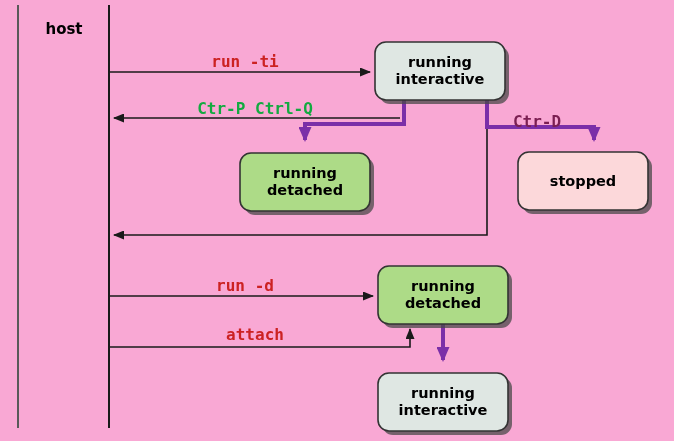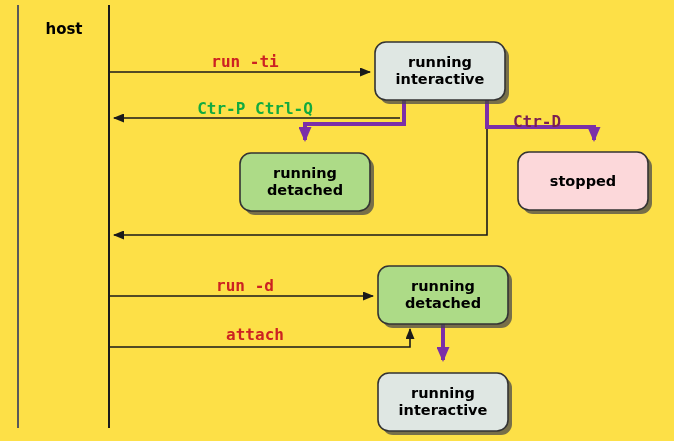--- a/index.html
+++ b/index.html
@@ -4,21 +4,21 @@
 <style>
   html, body {
     margin: 0;
     padding: 0;
     background: #ffffff;
   }
   #canvas {
     position: relative;
     width: 674px;
     height: 441px;
-    background: #fde047;
+    background: #f9a8d4;
     overflow: hidden;
     font-family: "DejaVu Sans", sans-serif;
   }
   #diagram-svg {
     position: absolute;
     top: 0;
     left: 0;
     width: 674px;
     height: 441px;
   }

